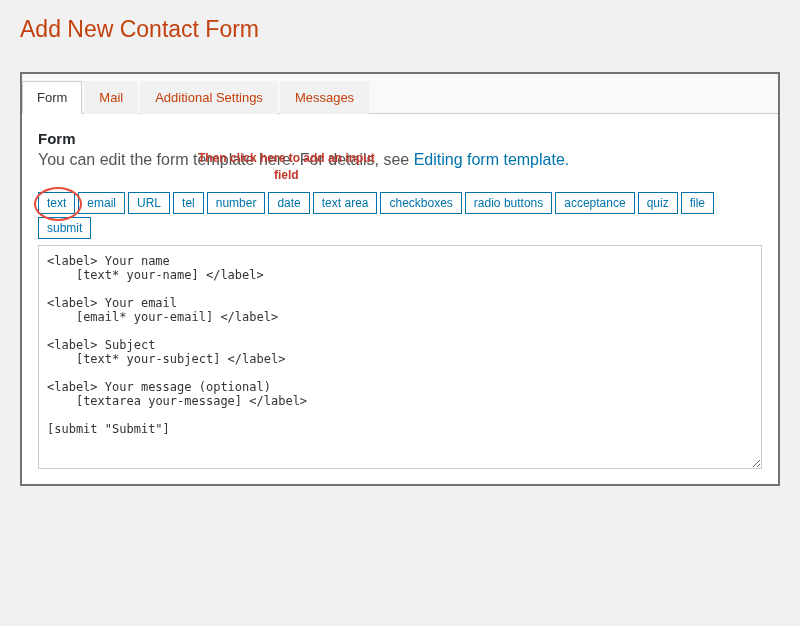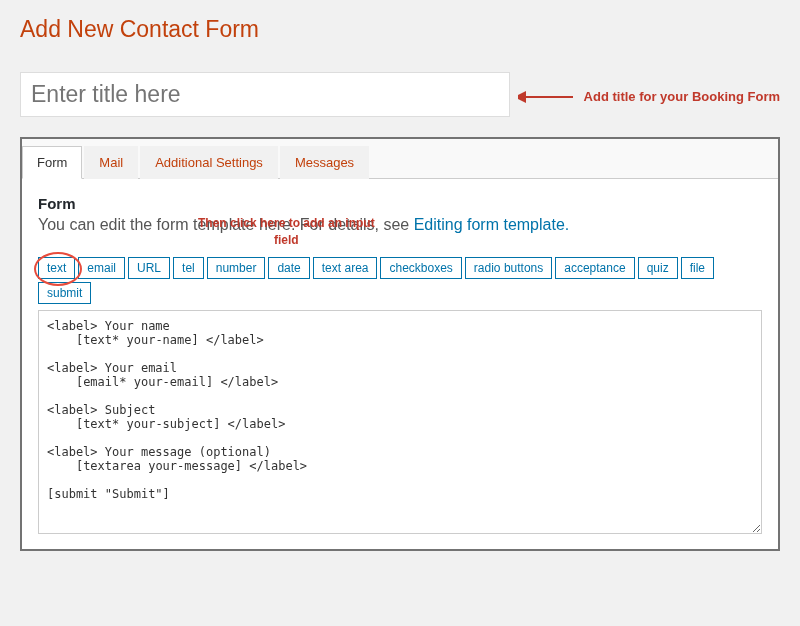--- a/index.html
+++ b/index.html
@@ -150,37 +150,20 @@
       display: inline-block;
     }
   </style>
 </head>
 <body>
 
 <div class="page-wrapper">
 
   <h1 class="page-title">Add New Contact Form</h1>
 
-  <div class="title-row">
-    <div class="title-input-wrap">
-      <input type="text" class="title-input" placeholder="Enter title here" style="">
-    </div>
-    <div class="arrow-annotation">
-
-      <svg class="arrow-svg" width="60" height="22" viewBox="0 0 60 22">
-        <defs>
-          <marker id="arrowhead" markerWidth="8" markerHeight="8" refX="0" refY="3" orient="auto">
-            <polygon points="0 0, 6 3, 0 6" fill="#c0392b"></polygon>
-          </marker>
-        </defs>
-        <line x1="55" y1="11" x2="8" y2="11" stroke="#c0392b" stroke-width="2" marker-end="url(#arrowhead)"></line>
-      </svg>
-      <span class="annotation-text">Add title for your Booking Form</span>
-    </div>
-  </div>
 
   <div class="main-panel">
 
     <div class="tabs-row">
       <div class="tab active">Form</div>
       <div class="tab">Mail</div>
       <div class="tab">Additional Settings</div>
       <div class="tab">Messages</div>
     </div>
 

